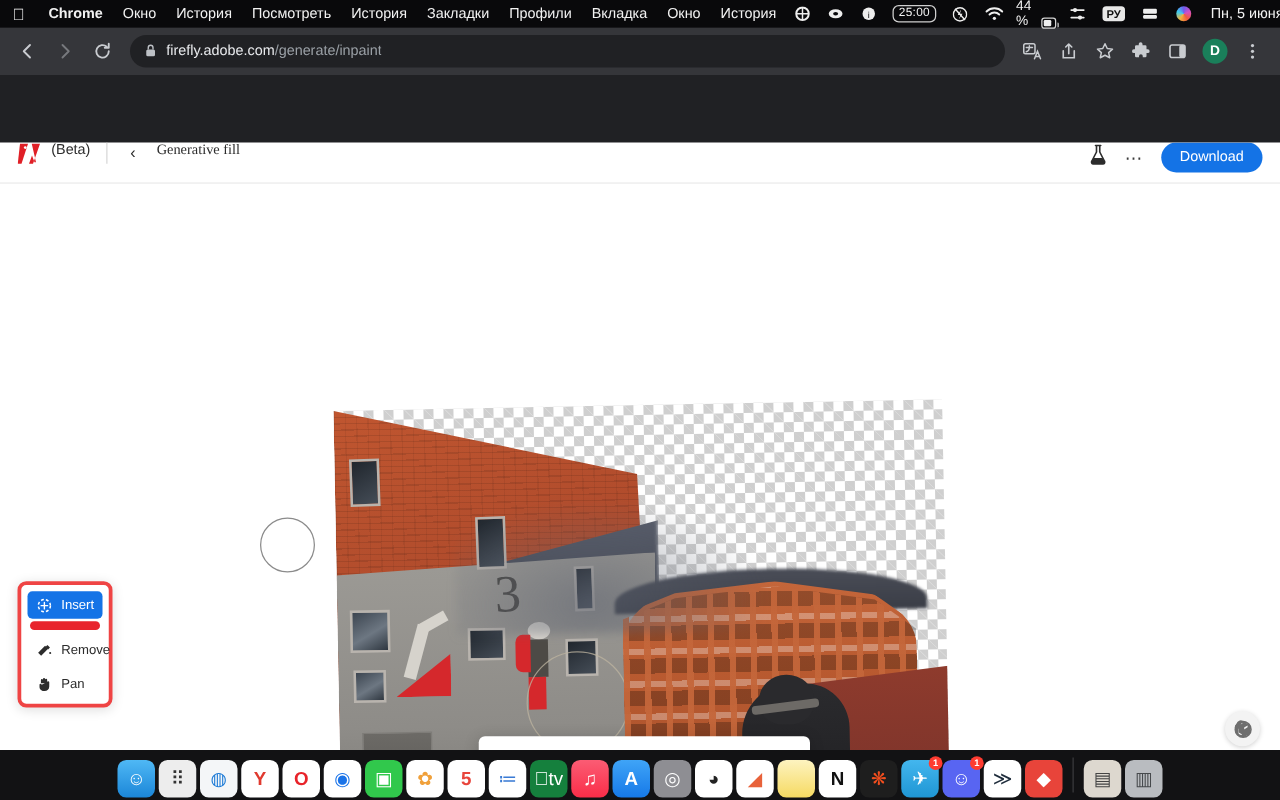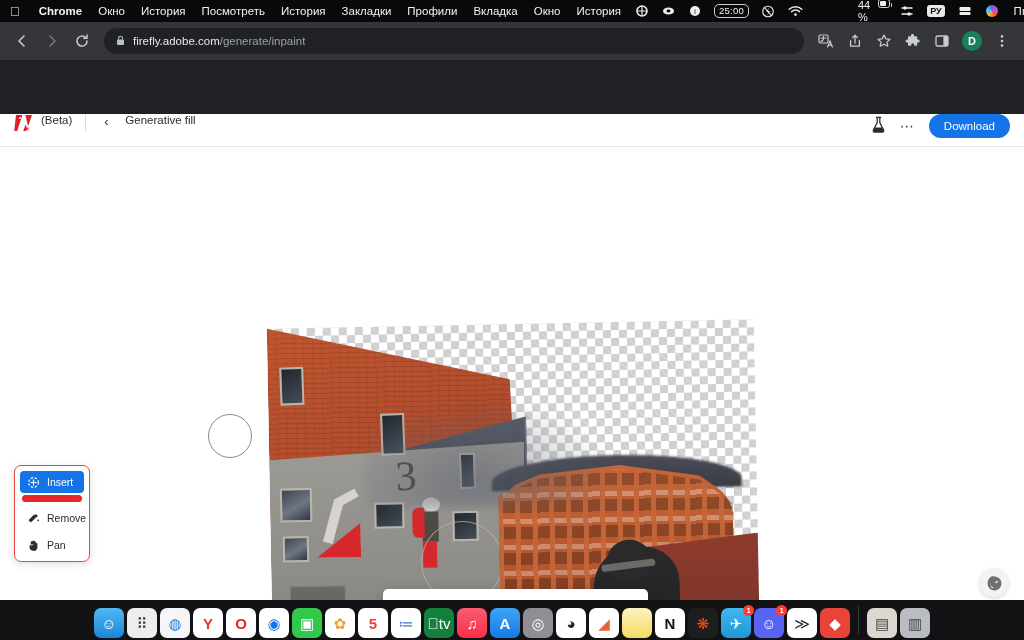--- a/index.html
+++ b/index.html
@@ -18,21 +18,21 @@
   }
   .mb-apple { padding:0 11px 0 10px; font-size:13px; line-height:1; }
   .mb-item { padding:0 8px; white-space:nowrap; }
   .mb-item.bold { font-weight:bold; }
   .mb-right { margin-left:auto; display:flex; align-items:center; padding-right:8px; gap:0px;}
   .mb-ico { padding:0 7px; display:flex; align-items:center; }
   .mb-timer {
     border:1px solid #cfcfcf; border-radius:5px; font-size:9.5px;
     padding:0px 4px; margin:0 6px; line-height:12px; letter-spacing:.2px;
   }
-  .mb-batt { font-size:11px; padding:0 3px; display:flex; align-items:flex-start; gap:3px;margin-left:45px;}
+  .mb-batt { font-size:11px; padding:0 3px; display:flex; align-items:flex-end; gap:3px;}
   .batt-shell { width:17px; height:9px; border:1px solid #d4d4d4; border-radius:2.5px; position:relative; display:inline-block;}
   .batt-shell::after{content:"";position:absolute;right:-3px;top:2.5px;width:1.5px;height:4px;background:#d4d4d4;border-radius:0 1px 1px 0;}
   .batt-fill { position:absolute; left:1px; top:1px; bottom:1px; width:6px; background:#eee; border-radius:1px;}
   .mb-kbd { background:#e8e8e8; color:#111; font-size:9px; font-weight:bold; border-radius:3px; padding:1px 3px; margin:0 6px;}
   .mb-clock { padding-left:9px; font-size:11.5px; white-space:nowrap;}
   .sirib { width:12px; height:12px; border-radius:50%;
     background:conic-gradient(#6f5bf0,#d54ec0,#f05a3c,#f0b33c,#3ccef0,#6f5bf0); }
 
   
   .chrome-win { position:absolute; left:0; top:22px; width:1024px; height:578px; background:#202124; }
@@ -63,21 +63,21 @@
   .avatar-d { width:20px; height:20px; border-radius:50%; background:#1a7f5a; color:#fff;
     font-size:11px; font-weight:bold; display:flex; align-items:center; justify-content:center; margin:0 5px;}
 
   
   .page { position:absolute; left:0; top:92px; width:1024px; height:508px; background:#fff; overflow:hidden;}
   .ff-header { height:32px; display:flex; align-items:flex-start; padding:0 14px; position:relative; }
   .ff-logo { width:20px; height:18px; flex:none; }
   .ff-beta { font-size:11.5px; color:#2c2c2c; margin-left:7px; }
   .ff-sep { width:1px; height:17px; background:#d8d8d8; margin:0 13px; }
   .ff-back { font-size:13px; color:#2c2c2c; width:14px; text-align:center;}
-  .ff-title { font-size:11.5px; color:#2c2c2c; margin-left:12px; }
+  .ff-title { font-size:11.5px; color:#2c2c2c; margin-left:12px;font-family:Liberation Serif, serif; }
   .ff-right { margin-left:auto; display:flex; align-items:center; gap:14px;}
   .ff-dots { font-size:14px; color:#3a3a3a; letter-spacing:1px; line-height:10px;}
   .ff-dl { background:#1473e6; color:#fff; font-size:11.5px; border-radius:14px; padding:6px 15px; border:none; cursor:pointer;}
   .ff-divider { height:1px; background:#e8e8e8; }
 
   
   .canvas { position:absolute; left:0; top:33px; width:1024px; height:475px; background:#fff; }
 
   
   .artwrap {
@@ -187,21 +187,21 @@
 
   
   .brush-cursor {
     position:absolute; left:208px; top:267px; width:44px; height:44px;
     border:1.2px solid #8b8b8b; border-radius:50%; background:transparent; z-index:30;
   }
 
   
   .toolpanel {
     position:absolute; left:14px; top:318px; width:76px;
-    background:#fff; border:1px solid #ef4444; border-radius:7px;
+    background:#fff; border:3px solid #ef4444; border-radius:7px;
     box-shadow:0 2px 9px rgba(0,0,0,.13); padding:5px; z-index:35;
   }
   .tool {
     display:flex; align-items:center; gap:7px; height:22px;
     padding:0 6px; border-radius:4px; font-size:10.5px; color:#2c2c2c; cursor:pointer;
   }
   .tool.active { background:#1473e6; color:#fff; }
   .tool-ico { width:14px; height:14px; flex:none; display:flex; align-items:center; justify-content:center; }
   .tool-gap { height:5px; }
   .redbar {

